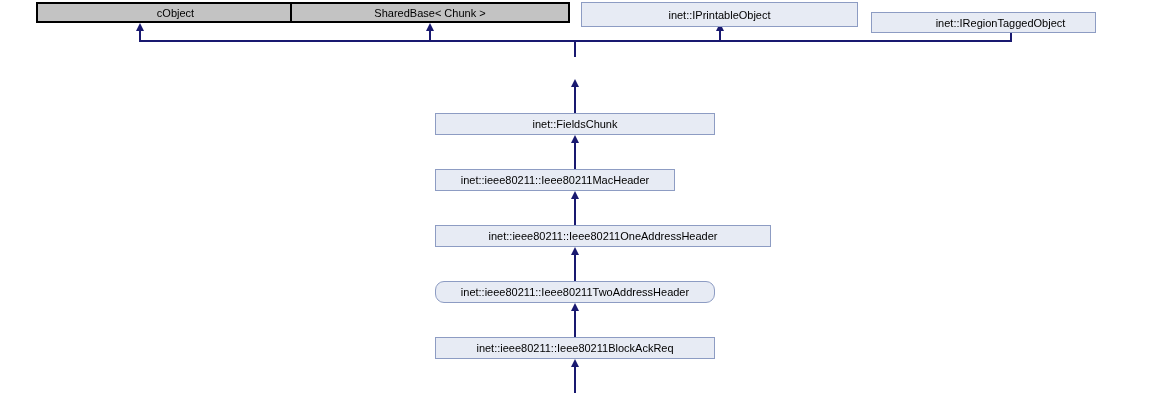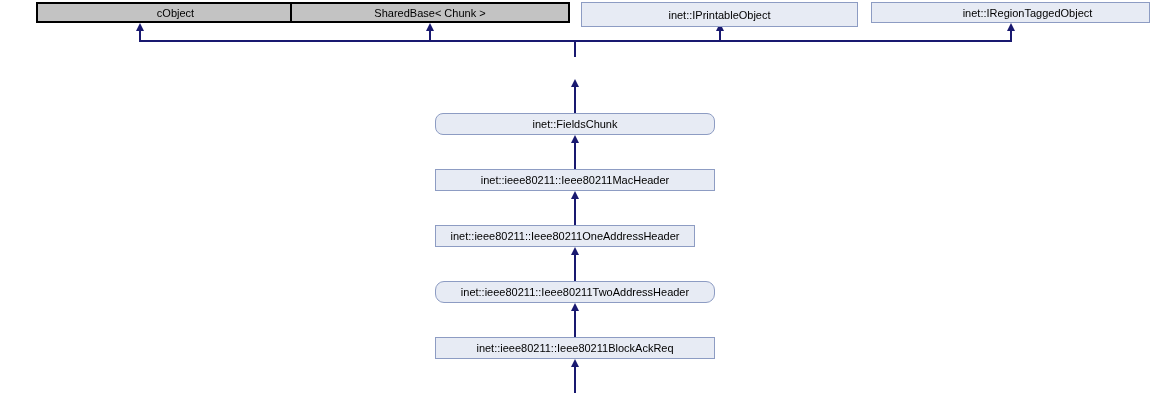--- a/index.html
+++ b/index.html
@@ -82,30 +82,30 @@
     <div class="vline" style="left: 574px; top: 40px; height: 17px;"></div>
     <div class="node external" style="left: 0px; top: 2px; width: 279px; height: 21px; margin-left: 36px;">
       <span>cObject</span>
     </div>
     <div class="node external" style="left: 290px; top: 2px; width: 280px; height: 21px;">
       <span>SharedBase&lt; Chunk &gt;</span>
     </div>
     <div class="node class" style="left: 581px; top: 2px; width: 277px; height: 25px;">
       <span>inet::IPrintableObject</span>
     </div>
-    <div class="node class" style="left: 871px; top: 2px; width: 279px; height: 21px; padding-left: 34px;">
+    <div class="node class" style="left: 871px; top: 12px; width: 225px; height: 21px; padding-left: 34px;">
       <span>inet::IRegionTaggedObject</span>
     </div>
-    <div class="node class" style="left: 435px; top: 113px; width: 280px; height: 22px; border-radius: 8px;">
+    <div class="node class" style="left: 435px; top: 113px; width: 280px; height: 22px;">
       <span>inet::FieldsChunk</span>
     </div>
-    <div class="node class" style="left: 435px; top: 169px; width: 280px; height: 22px;">
+    <div class="node class" style="left: 435px; top: 169px; width: 240px; height: 22px;">
       <span>inet::ieee80211::Ieee80211MacHeader</span>
     </div>
-    <div class="node class" style="left: 435px; top: 225px; width: 260px; height: 22px;">
+    <div class="node class" style="left: 435px; top: 225px; width: 336px; height: 22px;">
       <span>inet::ieee80211::Ieee80211OneAddressHeader</span>
     </div>
     <div class="node class" style="left: 435px; top: 281px; width: 280px; height: 22px; border-radius: 9px;">
       <span>inet::ieee80211::Ieee80211TwoAddressHeader</span>
     </div>
     <div class="node class" style="left: 435px; top: 337px; width: 280px; height: 22px;">
       <span>inet::ieee80211::Ieee80211BlockAckReq</span>
     </div>
   </div>
 

